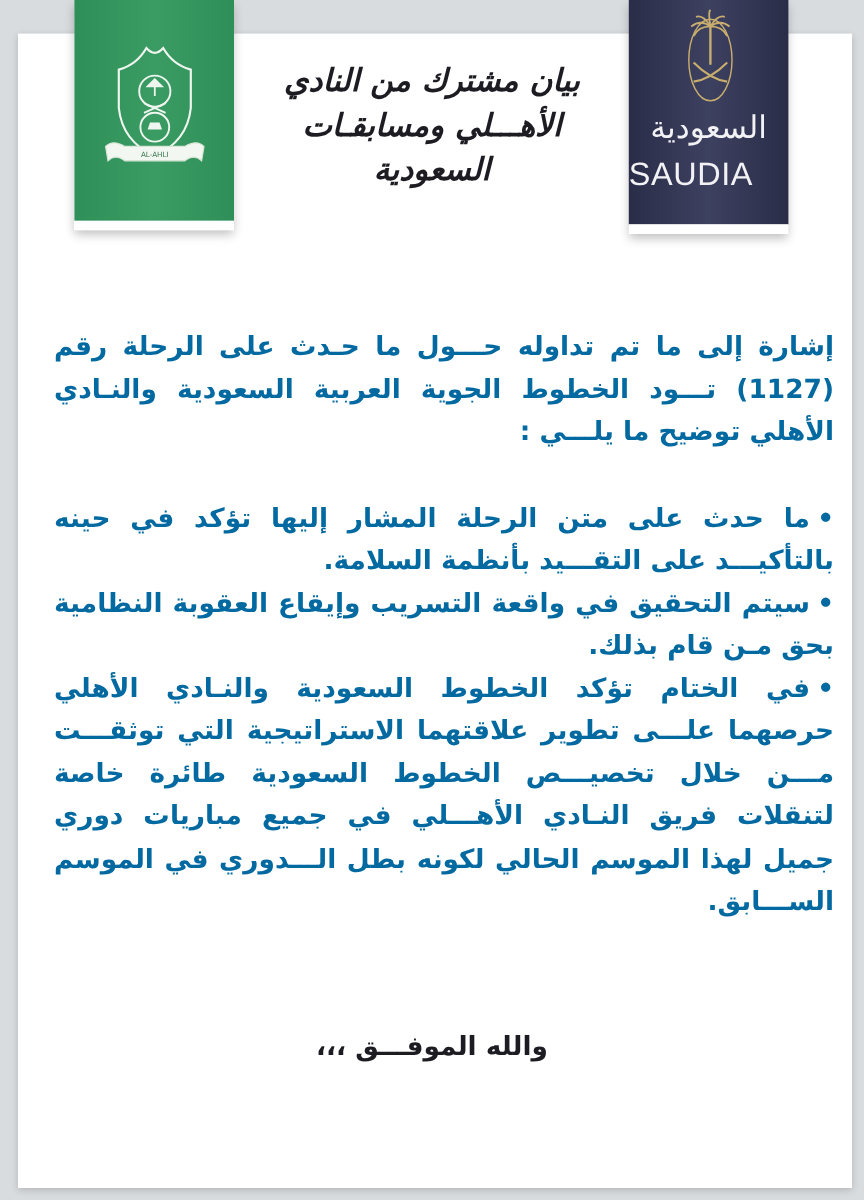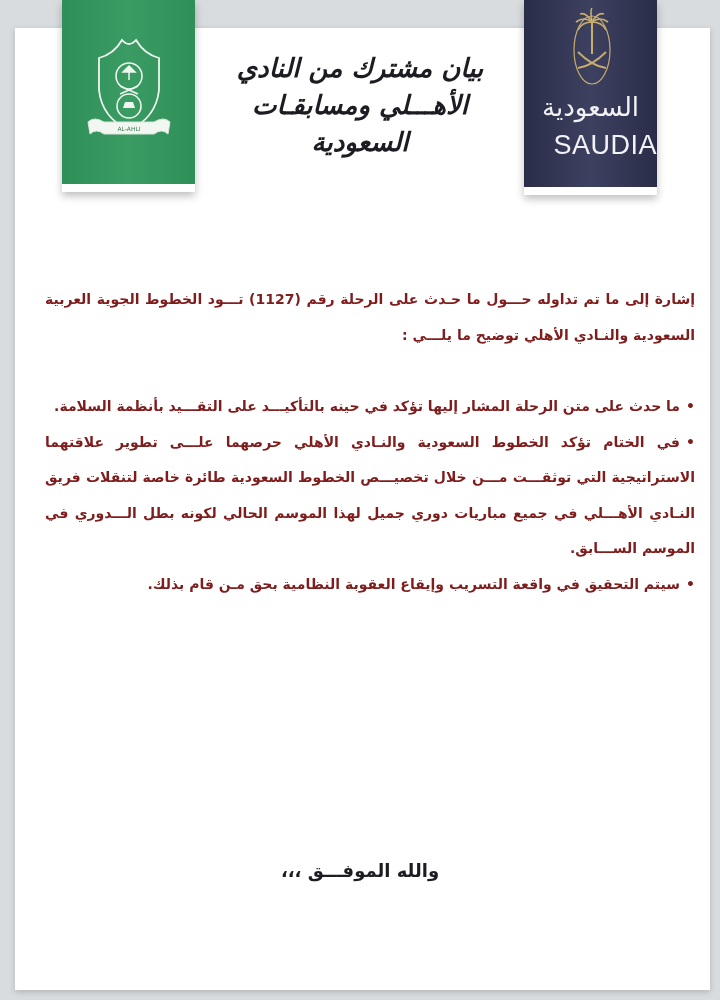--- a/index.html
+++ b/index.html
@@ -51,57 +51,57 @@
     }
     .saudia-ar {
       position: absolute; left: 0; right: 0; top: 92px;
       text-align: center; color: #f2f2f5;
       font-family: "DejaVu Sans", sans-serif;
       font-size: 26px; line-height: 30px;
       direction: rtl;
     }
     .saudia-en {
       position: absolute; left: 0; right: 0; top: 130px;
-      text-align: right; color: #f2f2f5;
+      text-align: left; color: #f2f2f5;
       font-family: "Liberation Sans", sans-serif;
-      font-size: 27px; letter-spacing: 0.5px; line-height: 30px; margin-left: 16px;
+      font-size: 27px; letter-spacing: 0.5px; line-height: 30px;
     }
     .title {
       position: absolute;
       left: 200px; width: 320px; top: 50px;
       text-align: center;
       direction: rtl;
       font-family: "DejaVu Sans", sans-serif;
       font-weight: bold;
       font-size: 26px;
       line-height: 37px;
       color: #1c1c22;
     }
     .title span { display: block; font-style: italic; }
     .body {
       position: absolute;
-      left: 45px; width: 650px; top: 282px;
+      left: 45px; width: 650px; top: 272px;
       direction: rtl;
       text-align: justify;
       text-align-last: right;
       font-family: "DejaVu Sans", sans-serif;
       font-weight: bold;
-      font-size: 14px;
+      font-size: 22px;
       line-height: 35.5px;
-      color: #7f1d1d;
+      color: #0369a1;
     }
     .body p { margin: 0; }
     .intro { margin-bottom: 36px !important; }
     .bullet-dot { margin-left: 6px; }
     .closing {
       position: absolute;
       left: 0; right: 0; top: 860px;
       text-align: center; direction: rtl;
       font-family: "DejaVu Sans", sans-serif;
-      font-weight: bold; font-size: 18px;
+      font-weight: bold; font-size: 22px;
       color: #1c1c22;
     }
   </style>
 </head>
 <body>
 
 <div class="page"></div>
 
 <div class="banner ahli-banner">
   <div class="banner-inner">
@@ -146,20 +146,20 @@
   </div>
   <div class="banner-foot"></div>
 </div>
 
 <div class="body">
   <p class="intro">إشارة إلى ما تم تداوله حـــول ما حـدث على الرحلة رقم (1127) تـــود الخطوط الجوية العربية السعودية والنـادي الأهلي توضيح ما يلـــي :</p>
   <p>
     <span class="bullet-dot">•</span><span>ما حدث على متن الرحلة المشار إليها تؤكد في حينه بالتأكيـــد على التقـــيد بأنظمة السلامة.</span>
   </p>
   <p>
-    <span class="bullet-dot">•</span><span>في الختام تؤكد الخطوط السعودية والنـادي الأهلي حرصهما علـــى تطوير علاقتهما الاستراتيجية التي توثقـــت مـــن خلال تخصيـــص الخطوط السعودية طائرة خاصة لتنقلات فريق النـادي الأهـــلي في جميع مباريات دوري جميل لهذا الموسم الحالي لكونه بطل الـــدوري في الموسم الســـابق.</span>
+    <span class="bullet-dot">•</span><span>سيتم التحقيق في واقعة التسريب وإيقاع العقوبة النظامية بحق مـن قام بذلك.</span>
   </p>
   <p>
-    <span class="bullet-dot">•</span><span>سيتم التحقيق في واقعة التسريب وإيقاع العقوبة النظامية بحق مـن قام بذلك.</span>
+    <span class="bullet-dot">•</span><span>في الختام تؤكد الخطوط السعودية والنـادي الأهلي حرصهما علـــى تطوير علاقتهما الاستراتيجية التي توثقـــت مـــن خلال تخصيـــص الخطوط السعودية طائرة خاصة لتنقلات فريق النـادي الأهـــلي في جميع مباريات دوري جميل لهذا الموسم الحالي لكونه بطل الـــدوري في الموسم الســـابق.</span>
   </p>
 </div>
 
 <div class="closing">والله الموفـــق ،،،</div>
 
 </body></html>

